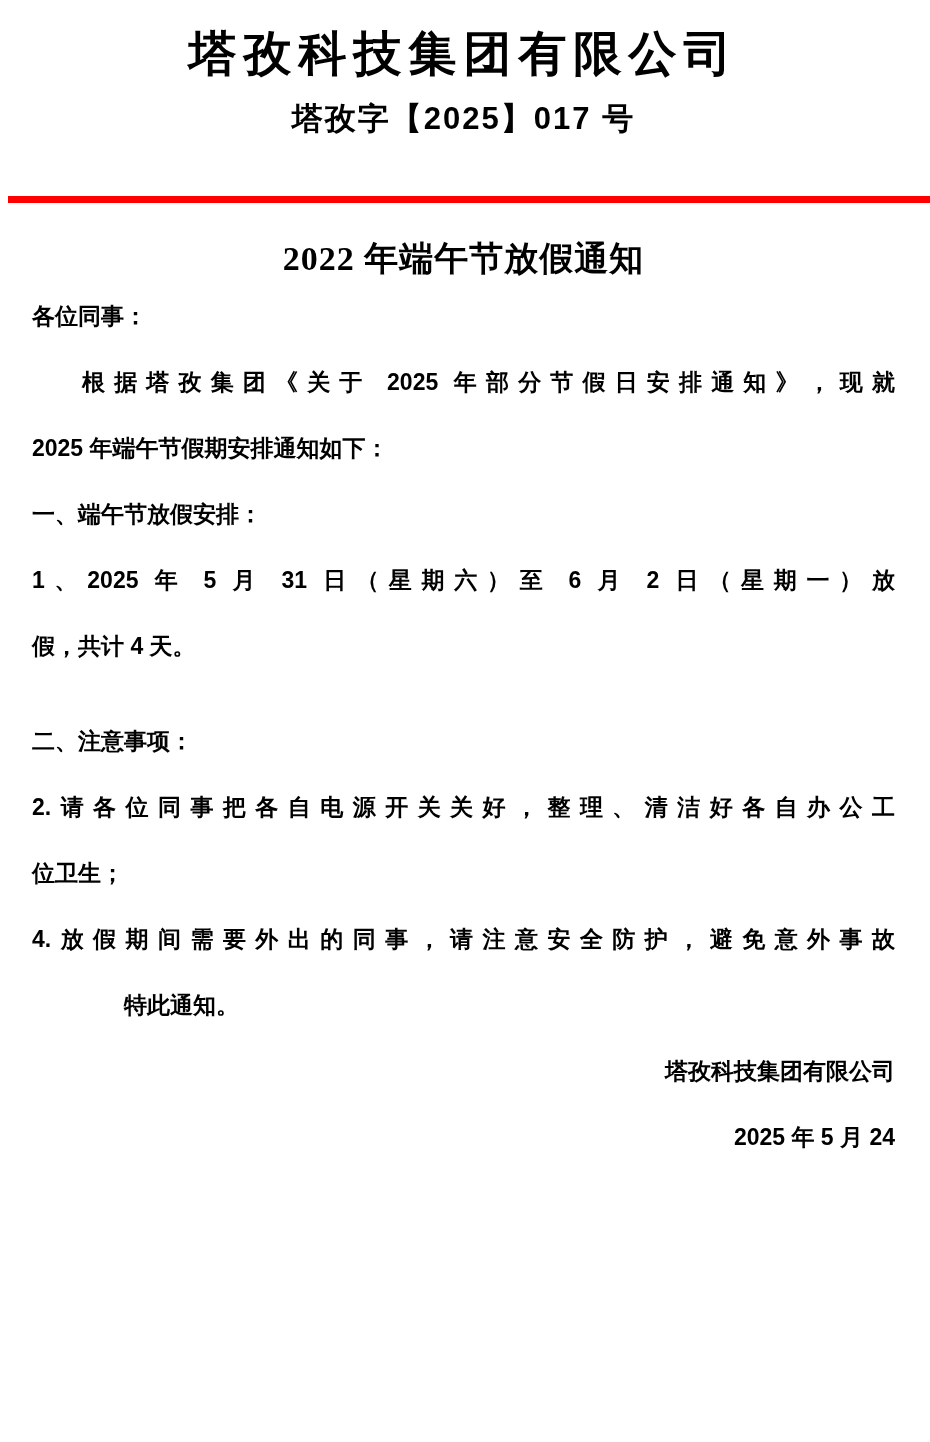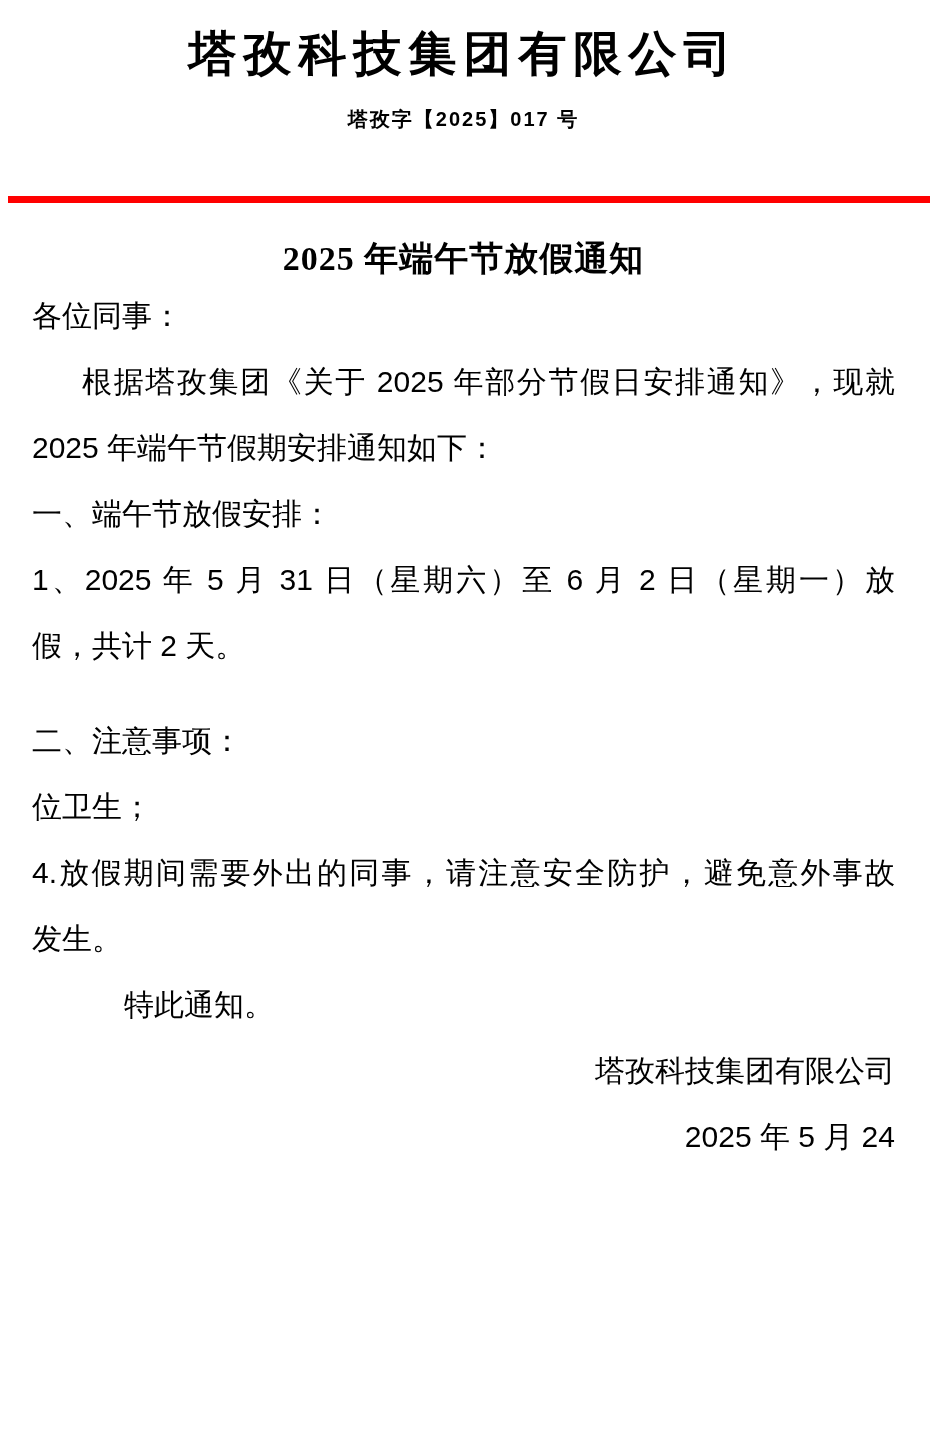--- a/index.html
+++ b/index.html
@@ -27,21 +27,21 @@
     font-weight: 700;
     font-size: 48px;
     line-height: 60px;
     text-align: center;
     letter-spacing: 7px;
     white-space: nowrap;
   }
   .doc-number {
     margin-top: 14px;
     font-weight: 600;
-    font-size: 20px;
+    font-size: 31px;
     line-height: 42px;
     text-align: center;
     letter-spacing: 2px;
     white-space: nowrap;
   }
   .red-rule {
     height: 7px;
     background: #FF0000;
     margin-top: 56px;
     margin-left: -24px;   
@@ -55,23 +55,23 @@
     font-size: 34px;
     line-height: 46px;
     text-align: center;
     letter-spacing: 1px;
     white-space: nowrap;
   }
   .notice-body {
     margin-top: 1px;
   }
   .line {
-    font-size: 30px;
+    font-size: 23px;
     line-height: 66px;
-    font-weight: 400;
+    font-weight: 700;
     white-space: nowrap;
   }
   .line.full {
     white-space: normal;
     text-align: justify;
     text-align-last: justify;
   }
   .line.indent-para { text-indent: 50px; }
   .line.indent-wide { text-indent: 92px; }
   .line.align-right { text-align: right; }
@@ -81,35 +81,35 @@
 <body>
 
 <div class="page">
 
   <div class="company-name">塔孜科技集团有限公司</div>
 
   <div class="doc-number">塔孜字【2025】017 号</div>
 
   <div class="red-rule"></div>
 
-  <div class="notice-title">2025 年端午节放假通知</div>
+  <div class="notice-title">2022 年端午节放假通知</div>
 
   <div class="notice-body">
     <div class="line">各位同事：</div>
     <div class="line indent-para full">根据塔孜集团《关于 2025 年部分节假日安排通知》，现就</div>
     <div class="line">2025 年端午节假期安排通知如下：</div>
     <div class="line">一、端午节放假安排：</div>
     <div class="line full">1、2025 年 5 月 31 日（星期六）至 6 月 2 日（星期一）放</div>
-    <div class="line">假，共计 2 天。</div>
+    <div class="line">假，共计 4 天。</div>
 
     <div class="section-gap"></div>
 
     <div class="line">二、注意事项：</div>
+    <div class="line full">2.请各位同事把各自电源开关关好，整理、清洁好各自办公工</div>
     <div class="line">位卫生；</div>
     <div class="line full">4.放假期间需要外出的同事，请注意安全防护，避免意外事故</div>
-    <div class="line">发生。</div>
     <div class="line indent-wide">特此通知。</div>
 
     <div class="line align-right">塔孜科技集团有限公司</div>
     <div class="line align-right">2025 年 5 月 24</div>
   </div>
 
 </div>
 
 </body></html>

